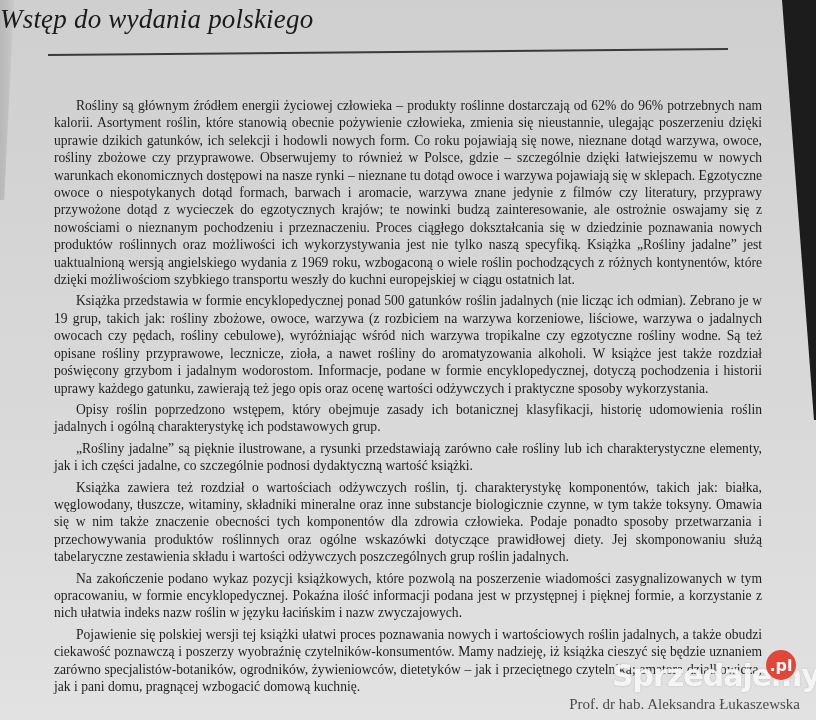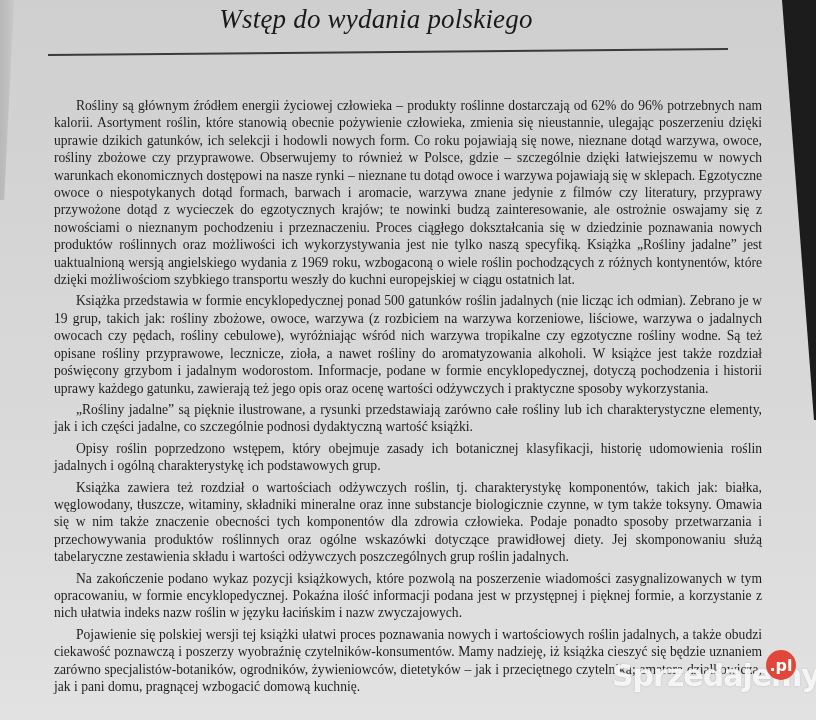--- a/index.html
+++ b/index.html
@@ -16,21 +16,21 @@
     position:absolute; left:0; top:0; width:14px; height:200px;
     background:linear-gradient(90deg,#b8b8b8,#c8c8c8);
     clip-path:polygon(0 0,100% 0,30% 100%,0 100%);
   }
   .right-shadow {
     position:absolute; right:0; top:0; width:40px; height:420px;
     background:#1c1c1c;
     clip-path:polygon(15% 0,100% 0,100% 100%,95% 100%);
   }
   .title {
-    position:absolute; left:0; top:4px; width:752px; text-align:center;
+    position:absolute; left:0; top:4px; width:752px; 
     font-style:italic; font-size:27px; color:#1a1a1a; letter-spacing:0.2px;
   }
   .rule {
     position:absolute; left:48px; top:54px; width:680px; height:2px;
     background:#3a3a3a; transform:rotate(-0.5deg); transform-origin:left center;
   }
   .body {
     position:absolute; left:50px; top:93px; width:716px;
     font-size:13.6px; line-height:17.4px; color:#1e1e1e;
     text-align:justify;
@@ -60,23 +60,24 @@
 <div class="page">
   <div class="left-edge"></div>
   <div class="right-shadow"></div>
 
   <div class="title">Wstęp do wydania polskiego</div>
   <div class="rule"></div>
 
   <div class="body">
     <p>Rośliny są głównym źródłem energii życiowej człowieka – produkty roślinne dostarczają od 62% do 96% potrzebnych nam kalorii. Asortyment roślin, które stanowią obecnie pożywienie człowieka, zmienia się nieustannie, ulegając poszerzeniu dzięki uprawie dzikich gatunków, ich selekcji i hodowli nowych form. Co roku pojawiają się nowe, nieznane dotąd warzywa, owoce, rośliny zbożowe czy przyprawowe. Obserwujemy to również w Polsce, gdzie – szczególnie dzięki łatwiejszemu w nowych warunkach ekonomicznych dostępowi na nasze rynki – nieznane tu dotąd owoce i warzywa pojawiają się w sklepach. Egzotyczne owoce o niespotykanych dotąd formach, barwach i aromacie, warzywa znane jedynie z filmów czy literatury, przyprawy przywożone dotąd z wycieczek do egzotycznych krajów; te nowinki budzą zainteresowanie, ale ostrożnie oswajamy się z nowościami o nieznanym pochodzeniu i przeznaczeniu. Proces ciągłego dokształcania się w dziedzinie poznawania nowych produktów roślinnych oraz możliwości ich wykorzystywania jest nie tylko naszą specyfiką. Książka „Rośliny jadalne” jest uaktualnioną wersją angielskiego wydania z 1969 roku, wzbogaconą o wiele roślin pochodzących z różnych kontynentów, które dzięki możliwościom szybkiego transportu weszły do kuchni europejskiej w ciągu ostatnich lat.</p>
     <p>Książka przedstawia w formie encyklopedycznej ponad 500 gatunków roślin jadalnych (nie licząc ich odmian). Zebrano je w 19 grup, takich jak: rośliny zbożowe, owoce, warzywa (z rozbiciem na warzywa korzeniowe, liściowe, warzywa o jadalnych owocach czy pędach, rośliny cebulowe), wyróżniając wśród nich warzywa tropikalne czy egzotyczne rośliny wodne. Są też opisane rośliny przyprawowe, lecznicze, zioła, a nawet rośliny do aromatyzowania alkoholi. W książce jest także rozdział poświęcony grzybom i jadalnym wodorostom. Informacje, podane w formie encyklopedycznej, dotyczą pochodzenia i historii uprawy każdego gatunku, zawierają też jego opis oraz ocenę wartości odżywczych i praktyczne sposoby wykorzystania.</p>
+    <p>Opisy roślin poprzedzono wstępem, który obejmuje zasady ich botanicznej klasyfikacji, historię udomowienia roślin jadalnych i ogólną charakterystykę ich podstawowych grup.</p>
     <p>„Rośliny jadalne” są pięknie ilustrowane, a rysunki przedstawiają zarówno całe rośliny lub ich charakterystyczne elementy, jak i ich części jadalne, co szczególnie podnosi dydaktyczną wartość książki.</p>
-    <p>Opisy roślin poprzedzono wstępem, który obejmuje zasady ich botanicznej klasyfikacji, historię udomowienia roślin jadalnych i ogólną charakterystykę ich podstawowych grup.</p>
     <p>Książka zawiera też rozdział o wartościach odżywczych roślin, tj. charakterystykę komponentów, takich jak: białka, węglowodany, tłuszcze, witaminy, składniki mineralne oraz inne substancje biologicznie czynne, w tym także toksyny. Omawia się w nim także znaczenie obecności tych komponentów dla zdrowia człowieka. Podaje ponadto sposoby przetwarzania i przechowywania produktów roślinnych oraz ogólne wskazówki dotyczące prawidłowej diety. Jej skomponowaniu służą tabelaryczne zestawienia składu i wartości odżywczych poszczególnych grup roślin jadalnych.</p>
     <p>Na zakończenie podano wykaz pozycji książkowych, które pozwolą na poszerzenie wiadomości zasygnalizowanych w tym opracowaniu, w formie encyklopedycznej. Pokaźna ilość informacji podana jest w przystępnej i pięknej formie, a korzystanie z nich ułatwia indeks nazw roślin w języku łacińskim i nazw zwyczajowych.</p>
     <p>Pojawienie się polskiej wersji tej książki ułatwi proces poznawania nowych i wartościowych roślin jadalnych, a także obudzi ciekawość poznawczą i poszerzy wyobraźnię czytelników-konsumentów. Mamy nadzieję, iż książka cieszyć się będzie uznaniem zarówno specjalistów-botaników, ogrodników, żywieniowców, dietetyków – jak i przeciętnego czytelnika; amatora działkowicza, jak i pani domu, pragnącej wzbogacić domową kuchnię.</p>
   </div>
 
   <div class="watermark">Sprzedajemy</div>
   <div class="wm-badge">.pl</div>
 
+  <div class="signature">Prof. dr hab. Aleksandra Łukaszewska</div>
 </div>
 
 </body></html>

